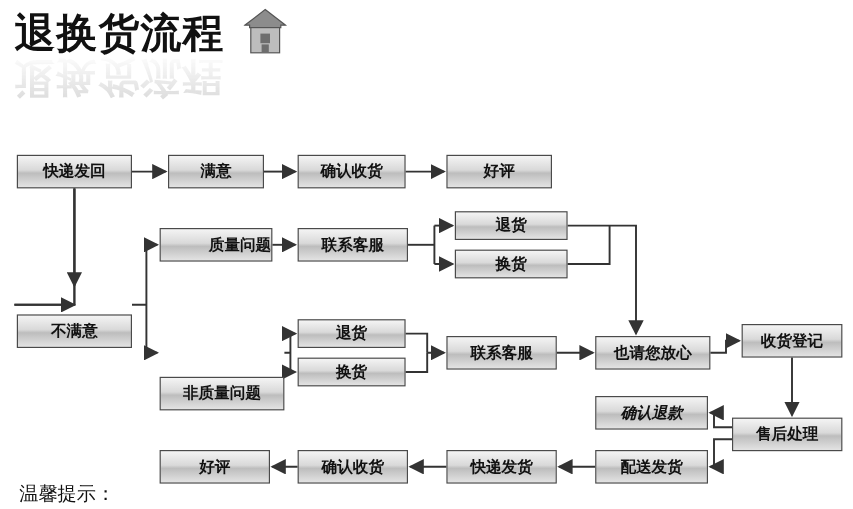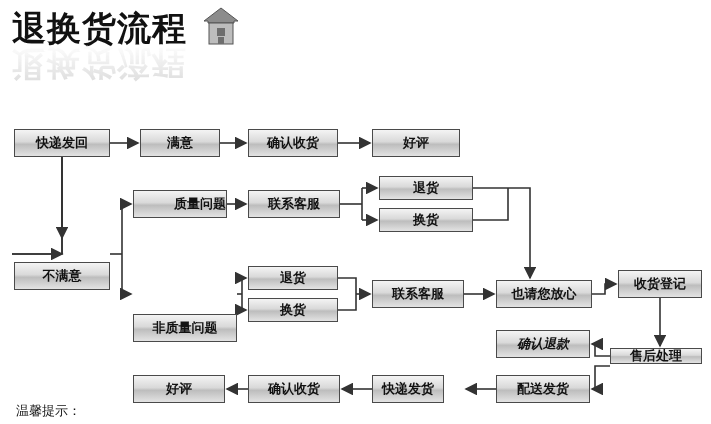--- a/index.html
+++ b/index.html
@@ -53,21 +53,21 @@
     display:flex;align-items:center;justify-content:center;
     box-sizing:border-box;
     font-family:"DejaVu Sans","Liberation Sans",sans-serif;
   }
 
   
   .lines{position:absolute;left:0;top:0;width:711px;height:424px;pointer-events:none;}
 
   .note{
     position:absolute;left:16px;top:402px;
-    font-size:13px;color:#111;
+    font-size:16px;color:#111;
   }
 </style>
 </head>
 <body>
 
 <div id="stage">
 
   <div class="title-wrap">
     <div class="title-main">退换货流程</div>
     <div class="title-mirror">退换货流程</div>
@@ -188,27 +188,27 @@
       </div>
       <div class="box" style="left: 496px; top: 280px; width: 96px; height: 28px;">
         <span>也请您放心</span>
       </div>
       <div class="box" style="left: 618px; top: 270px; width: 84px; height: 28px;">
         <span>收货登记</span>
       </div>
       <div class="box" style="left: 496px; top: 330px; width: 94px; height: 28px; font-style: italic;">
         <span>确认退款</span>
       </div>
-      <div class="box" style="left: 610px; top: 348px; width: 92px; height: 16px;">
+      <div class="box" style="left: 610px; top: 348px; width: 92px; height: 28px;">
         <span>售后处理</span>
       </div>
       <div class="box" style="left: 496px; top: 375px; width: 94px; height: 28px;">
         <span>配送发货</span>
       </div>
-      <div class="box" style="left: 372px; top: 375px; width: 72px; height: 28px;">
+      <div class="box" style="left: 372px; top: 375px; width: 92px; height: 28px;">
         <span>快递发货</span>
       </div>
       <div class="box" style="left: 248px; top: 375px; width: 92px; height: 28px;">
         <span>确认收货</span>
       </div>
       <div class="box" style="left: 133px; top: 375px; width: 92px; height: 28px;">
         <span>好评</span>
       </div>
     </div>
 

